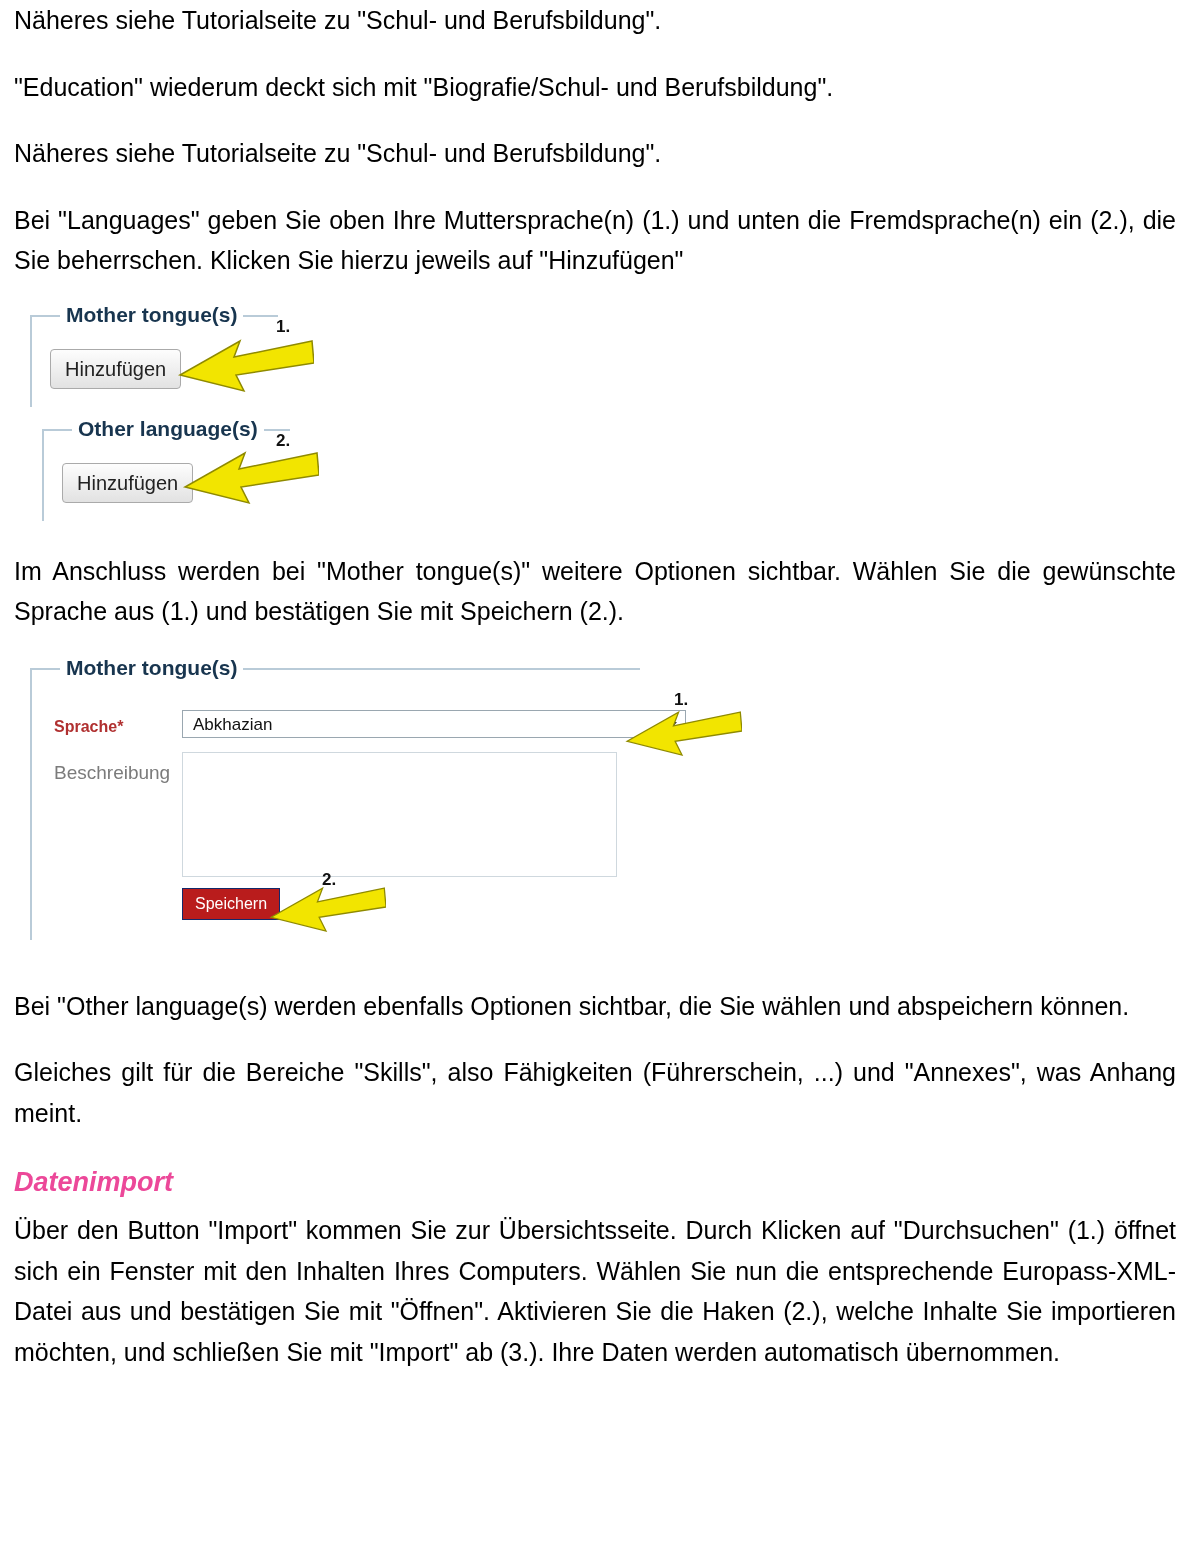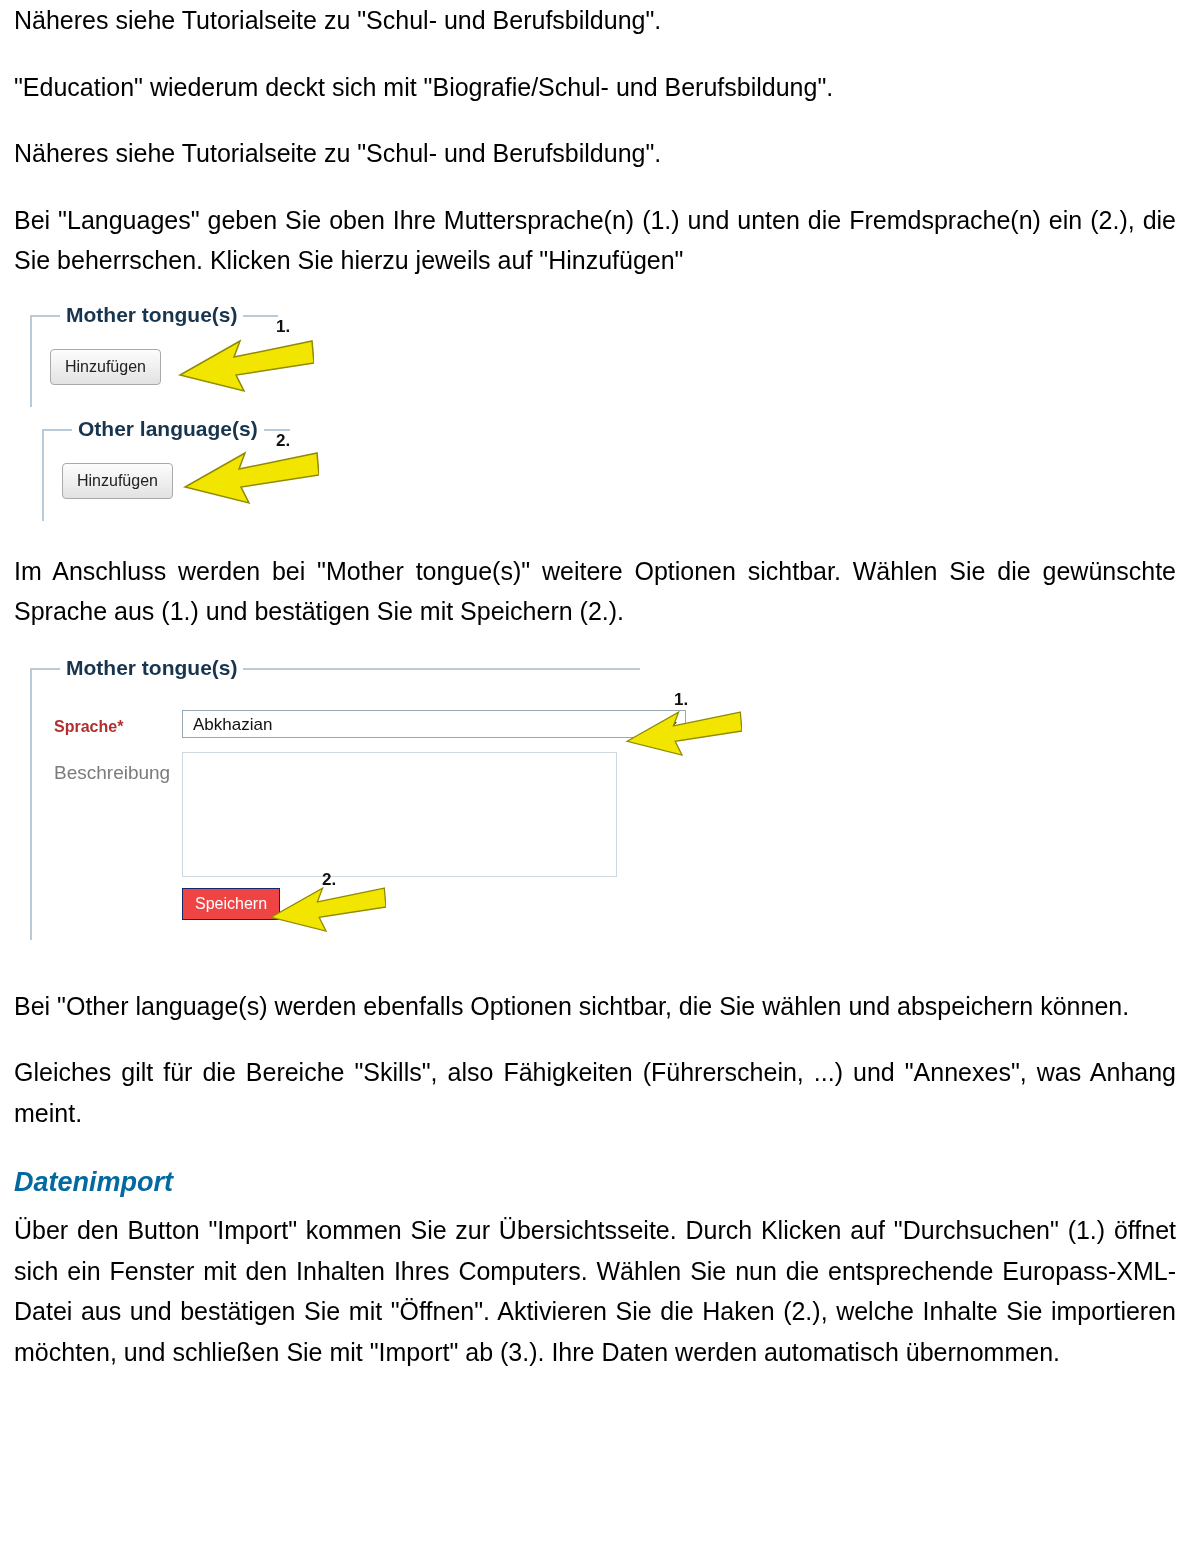--- a/index.html
+++ b/index.html
@@ -27,21 +27,21 @@
     text-align: justify;
     text-justify: inter-word;
   }
   p.body-text.nojust {
     text-align: left;
   }
   h2.section-heading {
     font-size: 27px;
     font-style: italic;
     font-weight: bold;
-    color: #0369a1;
+    color: #ec4899;
     margin: 34px 0 12px 0;
   }
 
   
   .fs {
     position: relative;
     border: 2px solid #b9cbd8;
     border-right: none;
     border-bottom: none;
     box-sizing: border-box;
@@ -53,21 +53,21 @@
     background: #ffffff;
     padding: 0 6px;
     font-size: 21px;
     font-weight: bold;
     color: #18354f;
     white-space: nowrap;
     margin-left: 14px;
   }
   .btn-grey {
     display: inline-block;
-    font-size: 16px;
+    font-size: 20px;
     color: #222;
     background: linear-gradient(#fdfdfd, #e2e2e2);
     border: 1px solid #aaa;
     border-radius: 4px;
     padding: 9px 14px;
     line-height: 1;
     cursor: pointer;
   }
 
   
@@ -125,21 +125,21 @@
   .textarea-box {
     position: absolute; left: 150px; top: 82px; width: 435px; height: 125px;
     border: 1px solid #cfd8de; background: #ffffff;
     box-sizing: border-box;
   }
   .btn-blue {
     position: absolute; left: 150px; top: 218px;
     display: inline-block;
     font-size: 16px;
     color: #ffffff;
-    background: #ef4444;
+    background: #b91c1c;
     border: 1px solid #13286a;
     padding: 7px 12px;
     line-height: 1;
     cursor: pointer;
   }
 </style>
 </head>
 <body>
 
 <div class="page">

